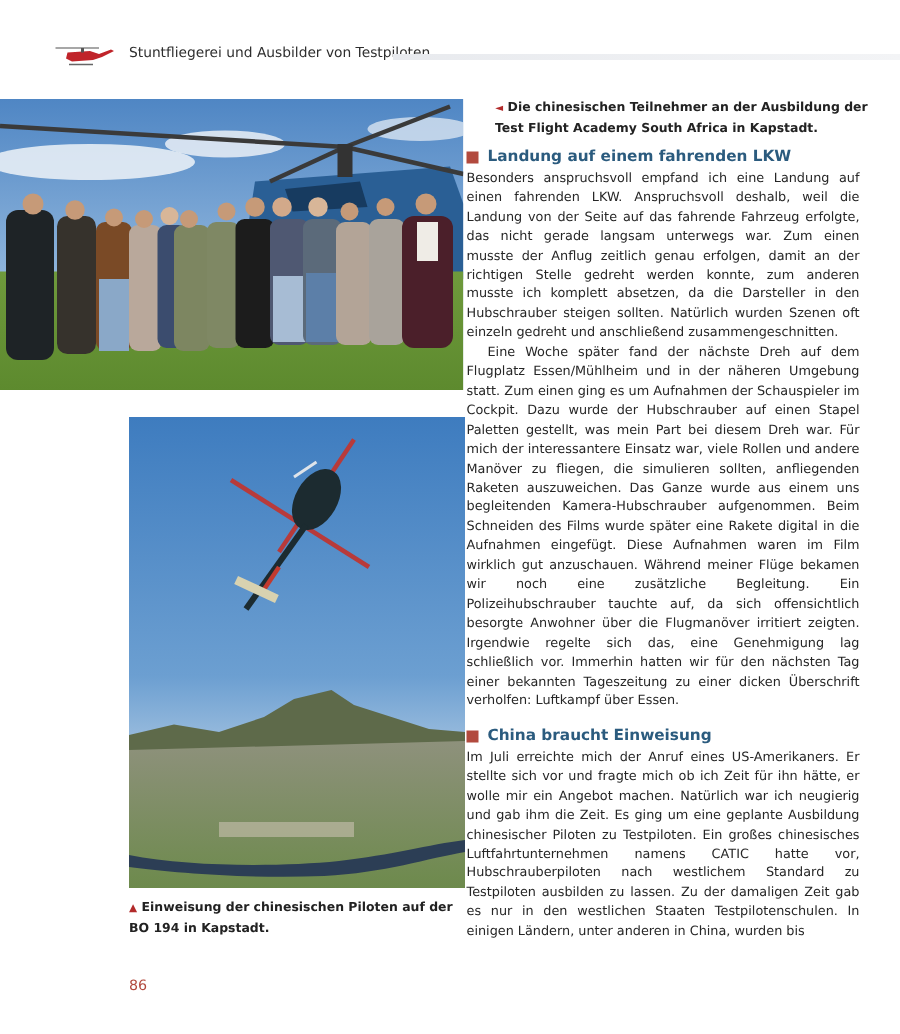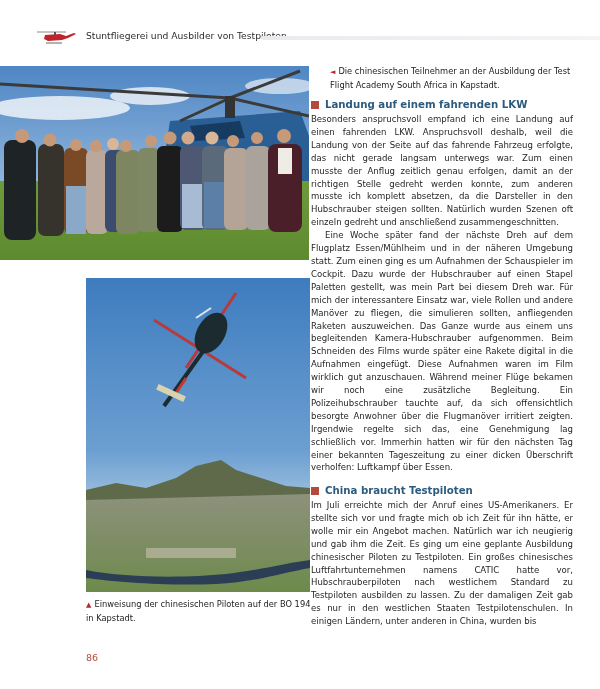--- a/index.html
+++ b/index.html
@@ -9,21 +9,21 @@
     }
     .header { position: absolute; left: 0; top: 24px; width: 600px; height: 24px; }
     .header-logo { position: absolute; left: 36px; top: 5px; width: 44px; height: 16px; }
     .header-title { position: absolute; left: 86px; top: 6px; font-size: 9.2px; color: #2e2e2e; white-space: nowrap; }
     .header-rule { position: absolute; left: 262px; top: 12px; width: 338px; height: 4px;
       background: linear-gradient(to right, #e8eaee, #f3f4f6); }
 
     .photo1 { position: absolute; left: 0; top: 66px; width: 309px; height: 194px; overflow: hidden; }
     .photo2 { position: absolute; left: 86px; top: 278px; width: 224px; height: 314px; overflow: hidden; }
 
-    .caption { position: absolute; font-size: 8.3px; font-weight: normal; line-height: 12.5px; color: #222; }
+    .caption { position: absolute; font-size: 8.3px; font-weight: bold; line-height: 12.5px; color: #222; }
     .caption .tri { color: #b22a2a; font-size: 7px; margin-right: 3px; }
     .caption1 { left: 330px; top: 65px; width: 262px; }
     .caption2 { left: 86px; top: 598px; width: 230px; }
 
     .col { position: absolute; left: 311px; width: 262px; font-size: 8.55px; line-height: 12.9px; color: #262626; text-align: justify; }
     .col p { margin: 0; }
     .col p.indent { text-indent: 14px; }
     .h2 { font-family: "DejaVu Sans", sans-serif; font-weight: bold; color: #2b5b7e; font-size: 10.2px; line-height: 14px; display: flex; align-items: center; margin: 0 0 1px 0; }
     .h2 .sq { display: inline-block; width: 8px; height: 8px; background: #b24a3e; margin-right: 6px; }
     .sec1 { top: 98px; }
@@ -148,18 +148,18 @@
     <span class="sq"></span>
     <span>Landung auf einem fahrenden LKW</span>
   </div>
   <p>Besonders anspruchsvoll empfand ich eine Landung auf einen fahrenden LKW. Anspruchsvoll deshalb, weil die Landung von der Seite auf das fahrende Fahrzeug erfolgte, das nicht gerade langsam unterwegs war. Zum einen musste der Anflug zeitlich genau erfolgen, damit an der richtigen Stelle gedreht werden konnte, zum anderen musste ich komplett absetzen, da die Darsteller in den Hubschrauber steigen sollten. Natürlich wurden Szenen oft einzeln gedreht und anschließend zusammengeschnitten.</p>
   <p class="indent">Eine Woche später fand der nächste Dreh auf dem Flugplatz Essen/Mühlheim und in der näheren Umgebung statt. Zum einen ging es um Aufnahmen der Schauspieler im Cockpit. Dazu wurde der Hubschrauber auf einen Stapel Paletten gestellt, was mein Part bei diesem Dreh war. Für mich der interessantere Einsatz war, viele Rollen und andere Manöver zu fliegen, die simulieren sollten, anfliegenden Raketen auszuweichen. Das Ganze wurde aus einem uns begleitenden Kamera-Hubschrauber aufgenommen. Beim Schneiden des Films wurde später eine Rakete digital in die Aufnahmen eingefügt. Diese Aufnahmen waren im Film wirklich gut anzuschauen. Während meiner Flüge bekamen wir noch eine zusätzliche Begleitung. Ein Polizeihubschrauber tauchte auf, da sich offensichtlich besorgte Anwohner über die Flugmanöver irritiert zeigten. Irgendwie regelte sich das, eine Genehmigung lag schließlich vor. Immerhin hatten wir für den nächsten Tag einer bekannten Tageszeitung zu einer dicken Überschrift verholfen: Luftkampf über Essen.</p>
 </div>
 
 <div class="col sec2">
   <div class="h2">
     <span class="sq"></span>
-    <span>China braucht Testpiloten</span>
+    <span>China braucht Einweisung</span>
   </div>
   <p>Im Juli erreichte mich der Anruf eines US-Amerikaners. Er stellte sich vor und fragte mich ob ich Zeit für ihn hätte, er wolle mir ein Angebot machen. Natürlich war ich neugierig und gab ihm die Zeit. Es ging um eine geplante Ausbildung chinesischer Piloten zu Testpiloten. Ein großes chinesisches Luftfahrtunternehmen namens CATIC hatte vor, Hubschrauberpiloten nach westlichem Standard zu Testpiloten ausbilden zu lassen. Zu der damaligen Zeit gab es nur in den westlichen Staaten Testpilotenschulen. In einigen Ländern, unter anderen in China, wurden bis</p>
 </div>
 
 <div class="page-number">86</div>
 
 </body></html>

